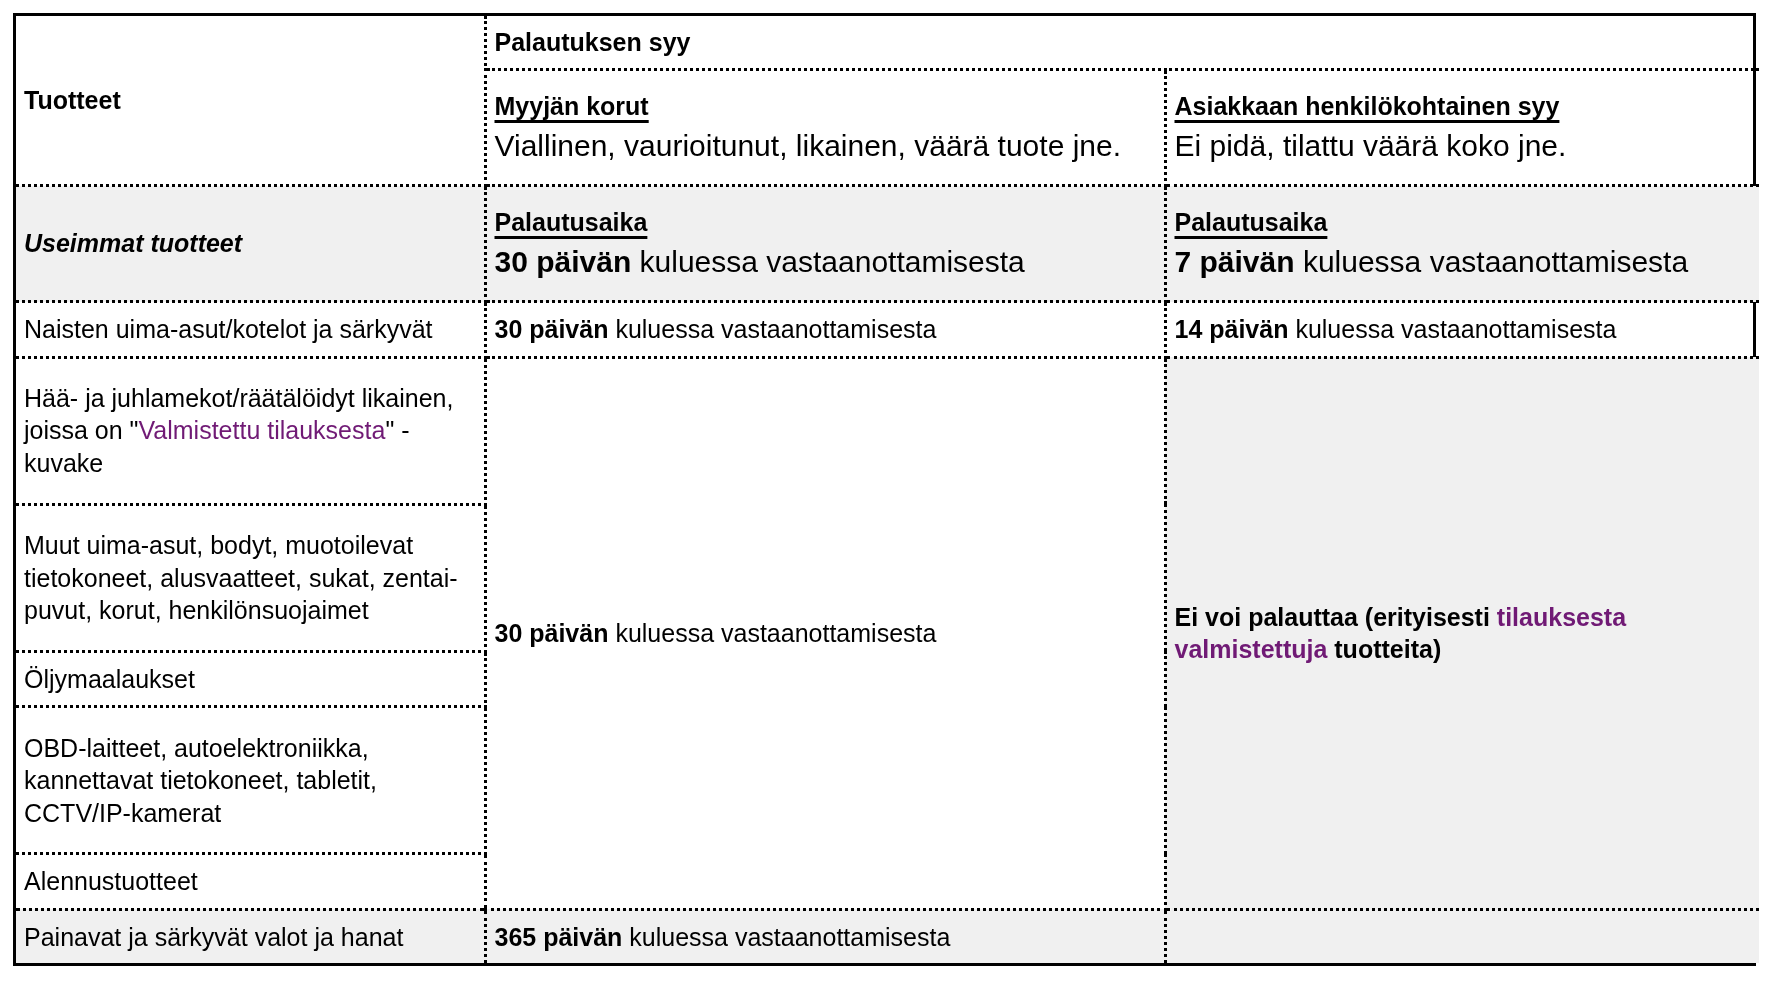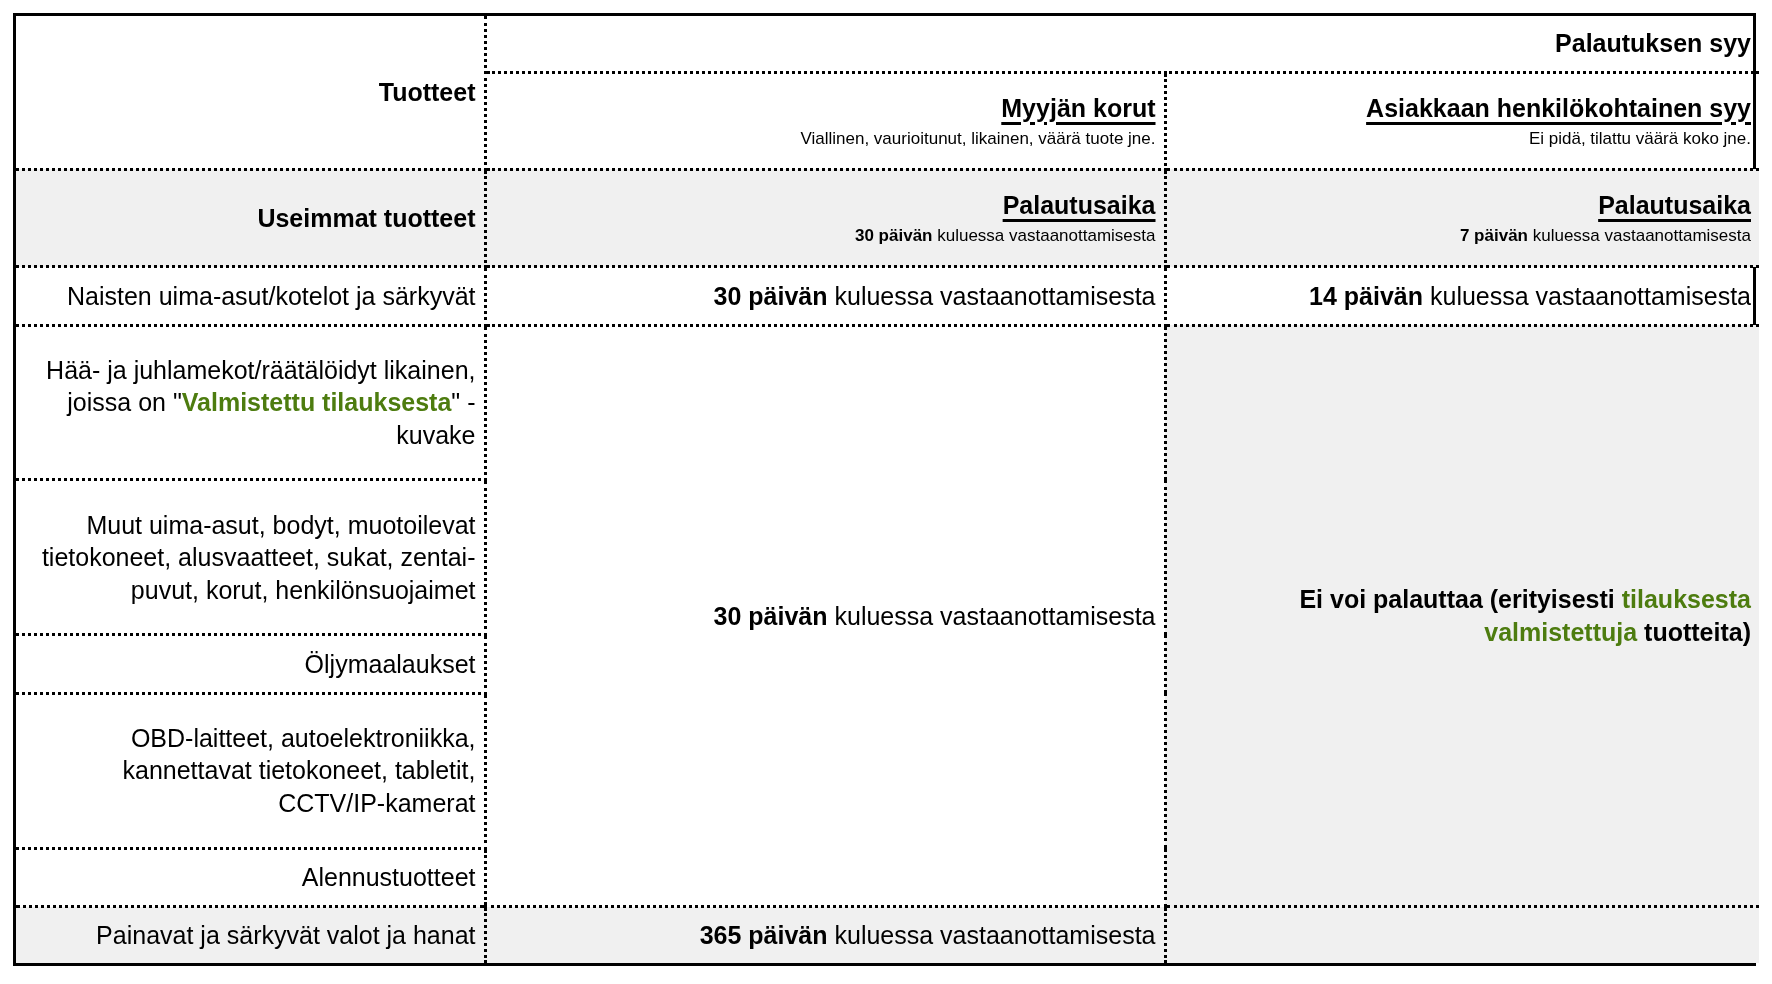--- a/index.html
+++ b/index.html
@@ -28,65 +28,66 @@
 
   table.return-policy {
     width: 100%;
     height: 100%;
     border-collapse: collapse;
     table-layout: fixed;
   }
 
   table.return-policy td {
     vertical-align: middle;
-    text-align: right;
+    text-align: left;
     padding: 2px 8px;
     font-size: 25px;
     line-height: 1.30;
     box-sizing: border-box;
   }
 
   
   .bd-r { border-right: 3px dotted #000000; }
   .bd-b { border-bottom: 3px dotted #000000; }
 
   .gray { background: #f0f0f0; }
 
   .bold { font-weight: bold; }
   .u {
     font-weight: bold;
     text-decoration: underline;
     text-underline-offset: 5px;
     text-decoration-thickness: 3px;
   }
-  .red { color: #4d7c0f; font-weight: bold; }
+  .red { color: #701a75; }
 
   .big-head {
     font-size: 31px;
     font-weight: bold;
   }
 
   .title-cell {
     font-size: 33px;
     font-weight: bold;
     margin-top: 21px;
   }
   .head-sub {
     display: block;
-    font-size: 17px;
+    font-size: 30px;
     font-weight: normal;
     margin-top: 4px;
   }
 
   .row-label {
     font-size: 25px;
   }
   .row-label-bold {
     font-size: 26px;
     font-weight: bold;
+    font-style: italic;
   }
 </style>
 </head>
 <body>
 
 <div class="sheet">
   <table class="return-policy">
     <colgroup>
       <col style="width:469px">
       <col style="width:680px">

